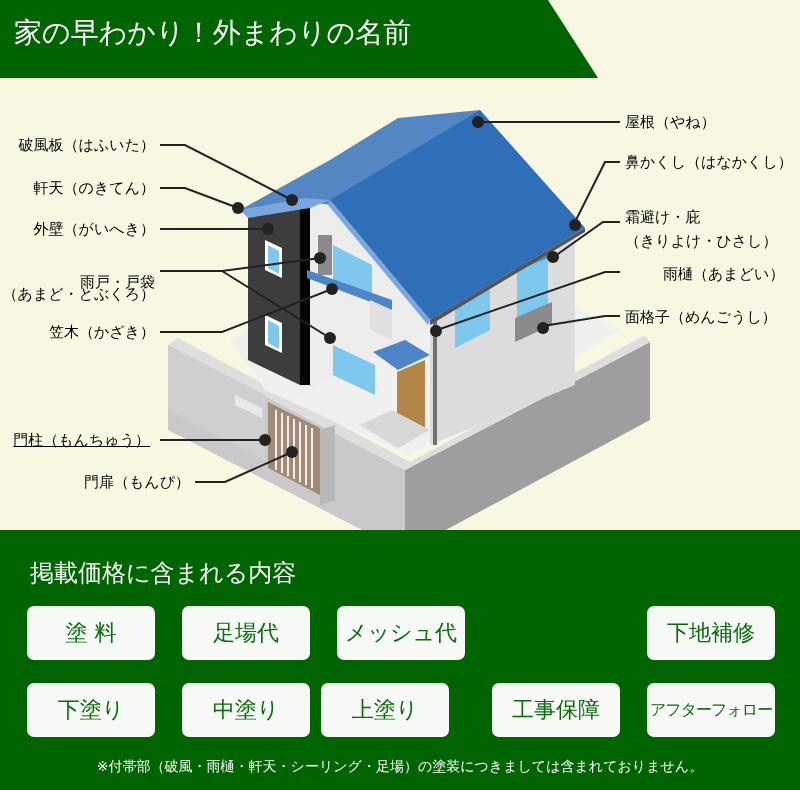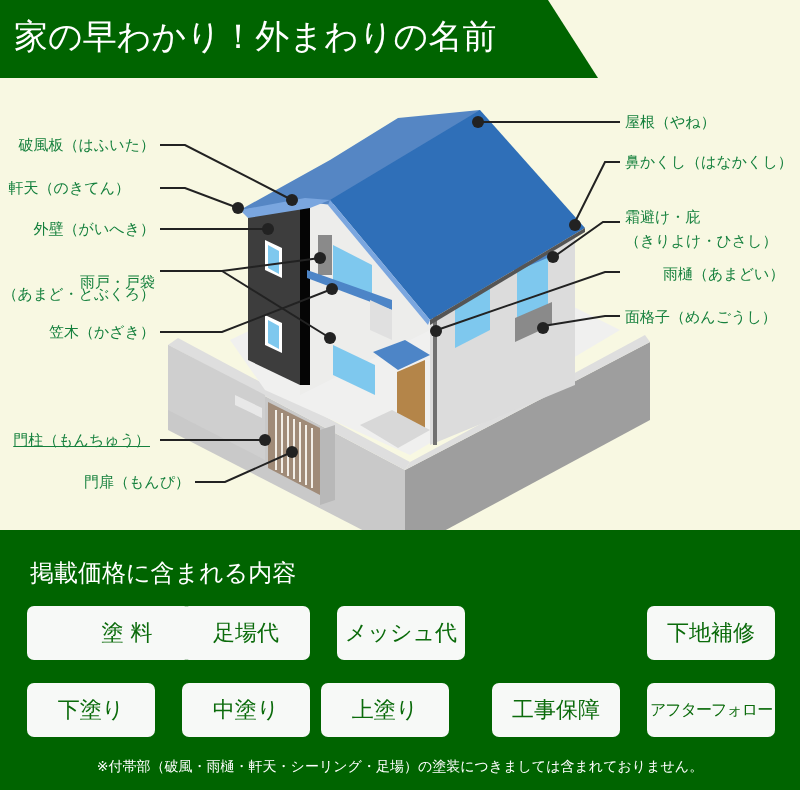--- a/index.html
+++ b/index.html
@@ -1,19 +1,19 @@
 <!DOCTYPE html>
 <html><head>
 <meta charset="utf-8">
 <style>
   html,body{margin:0;padding:0;}
   body{width:800px;height:790px;position:relative;overflow:hidden;background:#f8f8e2;font-family:"DejaVu Sans","Liberation Sans",sans-serif;}
   .banner{position:absolute;left:0;top:0;width:600px;height:78px;background:#006400;clip-path:polygon(0 0,548px 0,598px 78px,0 78px);}
-  .banner-title{position:absolute;left:14px;top:14px;color:#fff;font-size:34px;letter-spacing:0px;white-space:nowrap;}
-  .label{position:absolute;font-size:15px;color:#15803d;white-space:nowrap;line-height:20px;}
+  .banner-title{position:absolute;left:14px;top:14px;color:#fff;font-size:28px;letter-spacing:0px;white-space:nowrap;}
+  .label{position:absolute;font-size:15px;color:#000000;white-space:nowrap;line-height:20px;}
   .label.right{text-align:right;}
   svg.art{position:absolute;left:0;top:0;}
   .bottom{position:absolute;left:0;top:530px;width:800px;height:260px;background:#006400;}
   .bottom-title{position:absolute;left:30px;top:27px;color:#fff;font-size:24px;white-space:nowrap;}
   .chip{position:absolute;width:128px;height:54px;background:#f7f9f7;border-radius:7px;display:flex;align-items:center;justify-content:center;color:#0b6b0b;font-size:22px;white-space:nowrap;}
   .chip.small{font-size:16px;letter-spacing:-1px;}
   .note{position:absolute;left:0;width:800px;top:228px;text-align:center;color:#fff;font-size:14px;white-space:nowrap;}
 </style>
 </head>
 <body>
@@ -111,38 +111,38 @@
       <circle cx="292" cy="452" r="6"></circle>
     <circle cx="478" cy="122" r="6"></circle>
       <circle cx="575" cy="225" r="6"></circle>
     <circle cx="553" cy="257" r="6"></circle>
       <circle cx="436" cy="331" r="6"></circle>
     <circle cx="543" cy="328" r="6"></circle>
   </g>
 </svg>
 
 <div class="label right" style="right:645px;top:135px;">破風板（はふいた）</div>
-<div class="label right" style="right:670px;top:178px;">軒天（のきてん）</div>
+<div class="label right" style="right:645px;top:178px;">軒天（のきてん）</div>
 <div class="label right" style="right:645px;top:219px;">外壁（がいへき）</div>
 <div class="label right" style="right:645px;top:261px;margin-top:11px;">雨戸・戸袋</div>
 <div class="label right" style="right:645px;top:284px;">（あまど・とぶくろ）</div>
 <div class="label right" style="right:645px;top:322px;">笠木（かざき）</div>
 <div class="label right" style="right:650px;top:430px;text-decoration:underline;">門柱（もんちゅう）</div>
 <div class="label right" style="right:610px;top:472px;">門扉（もんぴ）</div>
 
 <div class="label" style="left:625px;top:112px;">屋根（やね）</div>
 <div class="label" style="left:625px;top:152px;">鼻かくし（はなかくし）</div>
 <div class="label" style="left:625px;top:207px;">霜避け・庇</div>
 <div class="label" style="left:625px;top:231px;">（きりよけ・ひさし）</div>
 <div class="label" style="left:625px;top:264px;margin-left:38px;">雨樋（あまどい）</div>
 <div class="label" style="left:625px;top:307px;">面格子（めんごうし）</div>
 
 <div class="bottom">
   <div class="bottom-title">掲載価格に含まれる内容</div>
-  <div class="chip" style="left:27px;top:76px;padding-left:36px;">塗 料</div>
+  <div class="chip" style="left:27px;top:76px;">塗 料</div>
   <div class="chip" style="left:182px;top:76px;">足場代</div>
   <div class="chip" style="left:337px;top:76px;">メッシュ代</div>
   <div class="chip" style="left:647px;top:76px;">下地補修</div>
   <div class="chip" style="left:27px;top:153px;">下塗り</div>
   <div class="chip" style="left:182px;top:153px;">中塗り</div>
   <div class="chip" style="left:321px;top:153px;">上塗り</div>
   <div class="chip" style="left:492px;top:153px;">工事保障</div>
   <div class="chip small" style="left:647px;top:153px;">アフターフォロー</div>
   <div class="note">※付帯部（破風・雨樋・軒天・シーリング・足場）の塗装につきましては含まれておりません。</div>
 </div>

